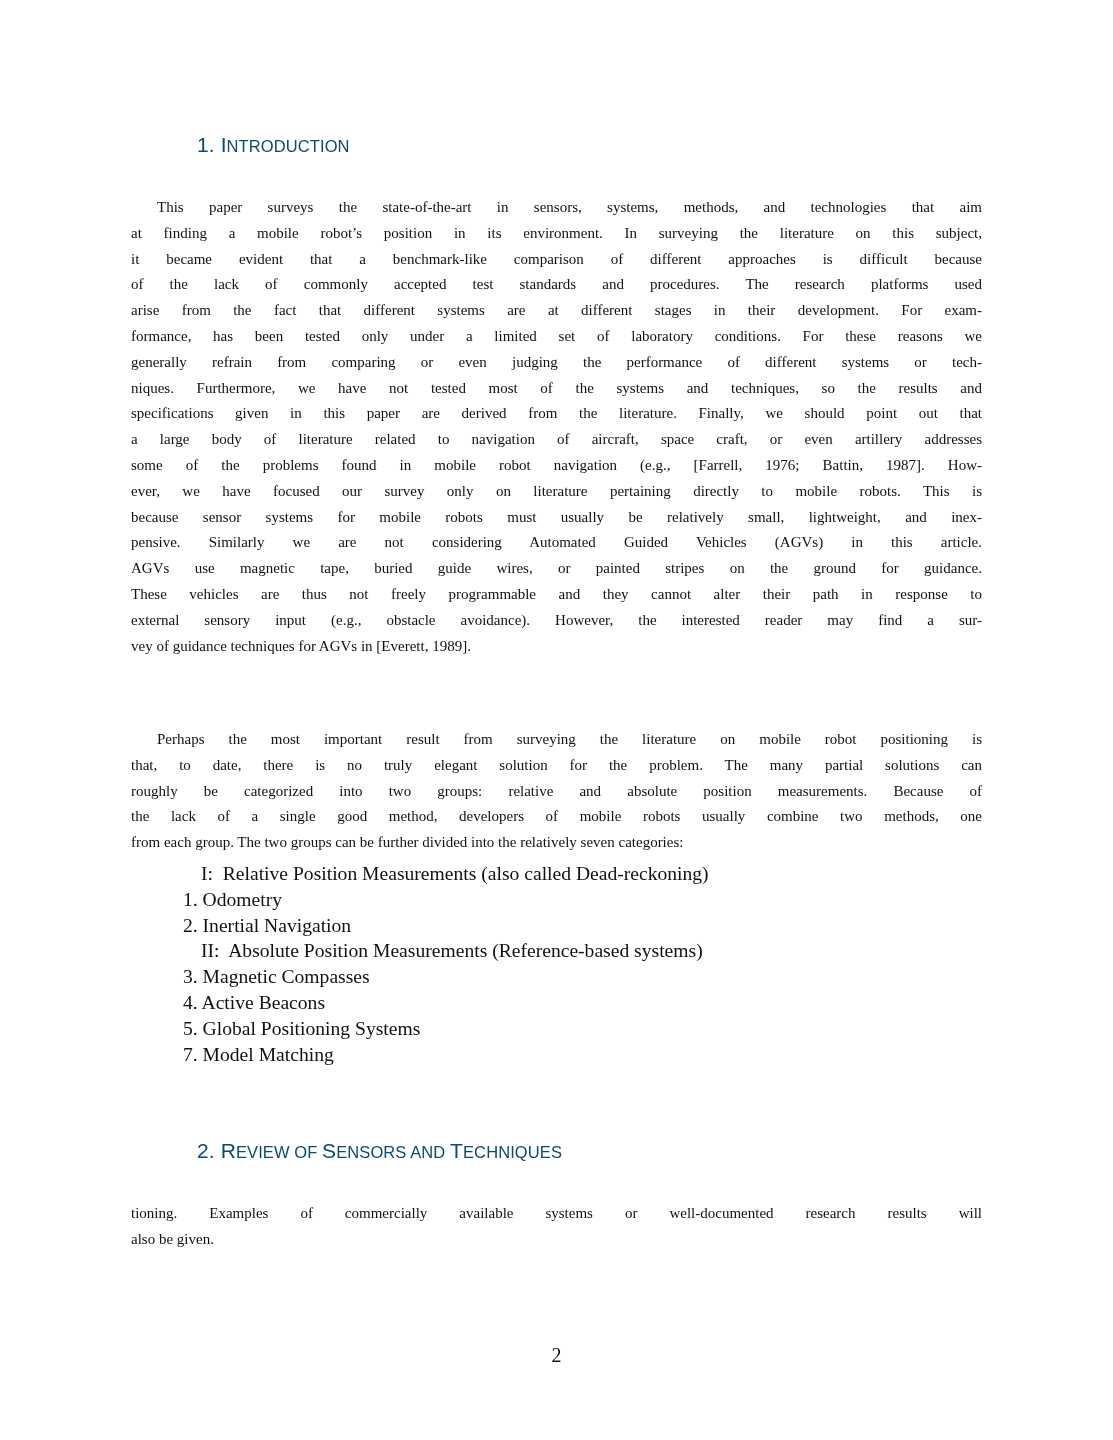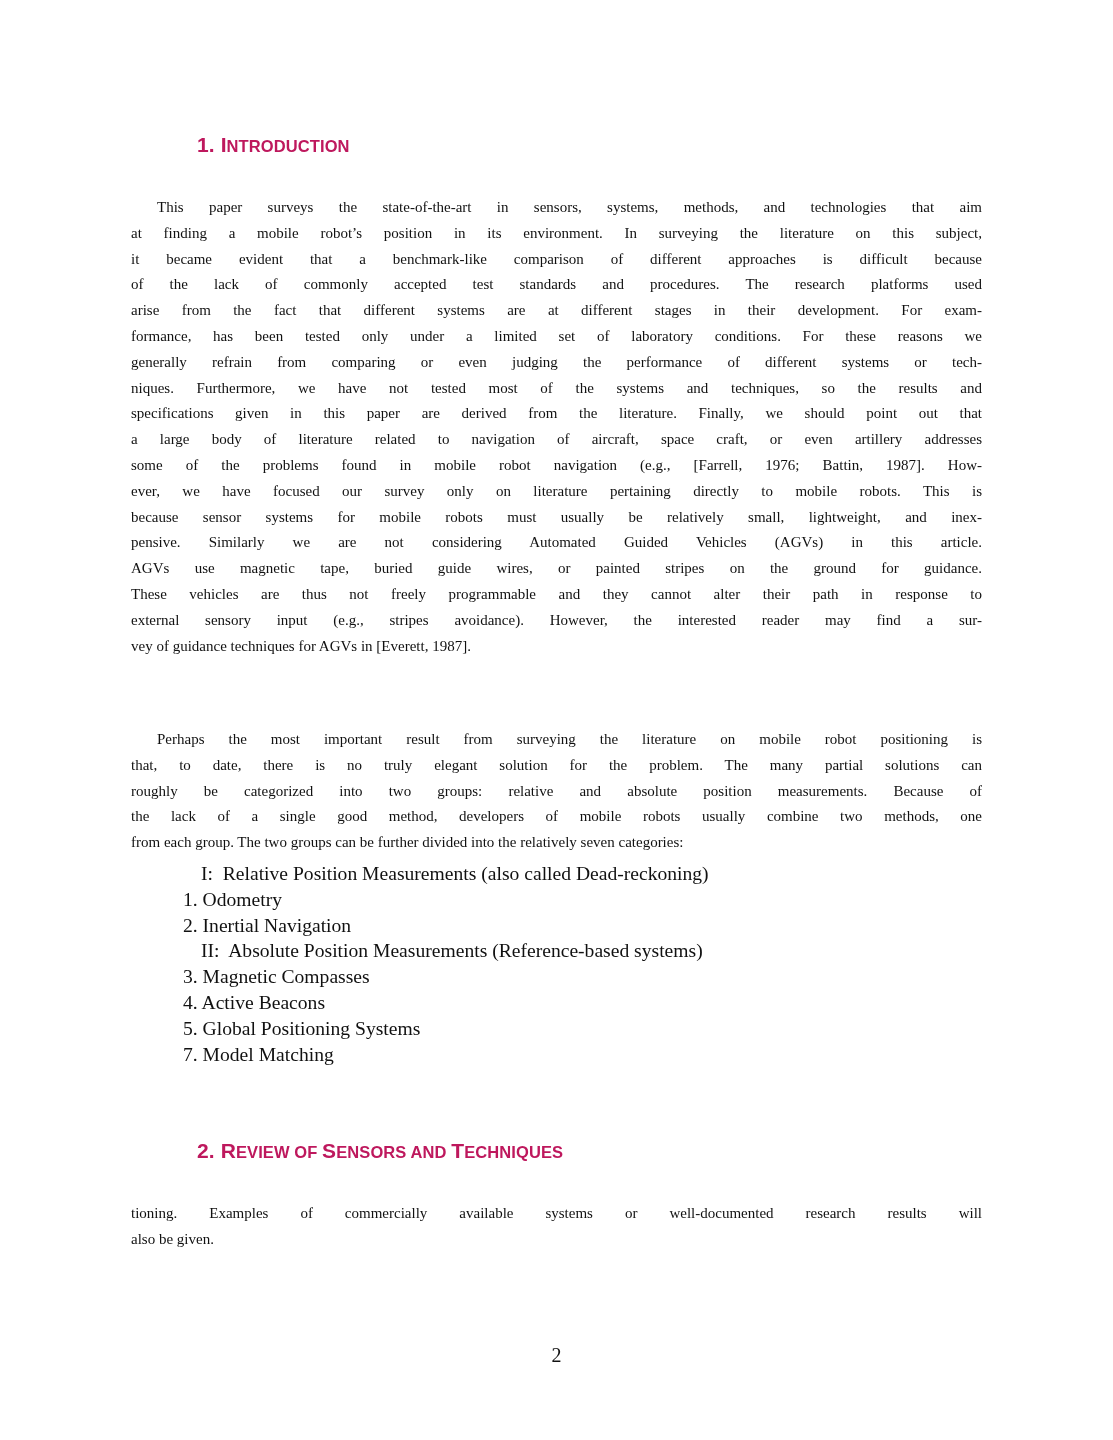--- a/index.html
+++ b/index.html
@@ -1,20 +1,20 @@
 <!DOCTYPE html>
 <html><head>
   <meta charset="utf-8">
   <style>
     html, body { margin: 0; padding: 0; background: #ffffff; }
     body { width: 1113px; height: 1440px; position: relative; overflow: hidden;
            font-family: "Liberation Serif", "DejaVu Serif", serif; color: #111; }
     .page { position: absolute; left: 0; top: 0; width: 1113px; height: 1440px; }
     .heading { position: absolute; left: 197px; font-family: "Liberation Sans", "DejaVu Sans", sans-serif;
-               font-weight: bold; color: #be185d; font-size: 21px; letter-spacing: 0.1px; white-space: nowrap; }
+               font-weight: normal; color: #0c4a6e; font-size: 21px; letter-spacing: 0.1px; white-space: nowrap; }
     .heading .sc { font-size: 16.5px; }
     .para { position: absolute; left: 131px; width: 851px; font-size: 15px; line-height: 25.8px; }
     .line { display: block; height: 25.8px; text-align: justify; text-align-last: justify; white-space: nowrap; overflow: visible; }
     .line.last { text-align-last: left; }
     .line.indent { padding-left: 26px; }
     .list { position: absolute; left: 157px; font-size: 19.6px; line-height: 25.8px; }
     .list .grp { display: block; height: 25.8px; white-space: pre; margin-left: 44px; }
     .list .item { display: block; height: 25.8px; padding-left: 26px; white-space: nowrap; }
     .pagenum { position: absolute; left: 0; width: 1113px; top: 1344px; text-align: center; font-size: 20px; }
   </style>
@@ -37,22 +37,22 @@
       <span class="line">generally refrain from comparing or even judging the performance of different systems or tech-</span>
       <span class="line">niques. Furthermore, we have not tested most of the systems and techniques, so the results and</span>
       <span class="line">specifications given in this paper are derived from the literature. Finally, we should point out that</span>
       <span class="line">a large body of literature related to navigation of aircraft, space craft, or even artillery addresses</span>
       <span class="line">some of the problems found in mobile robot navigation (e.g., [Farrell, 1976; Battin, 1987]. How-</span>
       <span class="line">ever, we have focused our survey only on literature pertaining directly to mobile robots. This is</span>
       <span class="line">because sensor systems for mobile robots must usually be relatively small, lightweight, and inex-</span>
       <span class="line">pensive. Similarly we are not considering Automated Guided Vehicles (AGVs) in this article.</span>
       <span class="line">AGVs use magnetic tape, buried guide wires, or painted stripes on the ground for guidance.</span>
       <span class="line">These vehicles are thus not freely programmable and they cannot alter their path in response to</span>
-      <span class="line">external sensory input (e.g., stripes avoidance). However, the interested reader may find a sur-</span>
-      <span class="line last">vey of guidance techniques for AGVs in [Everett, 1987].</span>
+      <span class="line">external sensory input (e.g., obstacle avoidance). However, the interested reader may find a sur-</span>
+      <span class="line last">vey of guidance techniques for AGVs in [Everett, 1989].</span>
     </div>
 
   <div class="para" style="top:727px;" id="p2">
       <span class="line indent">Perhaps the most important result from surveying the literature on mobile robot positioning is</span>
       <span class="line">that, to date, there is no truly elegant solution for the problem. The many partial solutions can</span>
       <span class="line">roughly be categorized into two groups: relative and absolute position measurements. Because of</span>
       <span class="line">the lack of a single good method, developers of mobile robots usually combine two methods, one</span>
       <span class="line last">from each group. The two groups can be further divided into the relatively seven categories:</span>
     </div>
 

